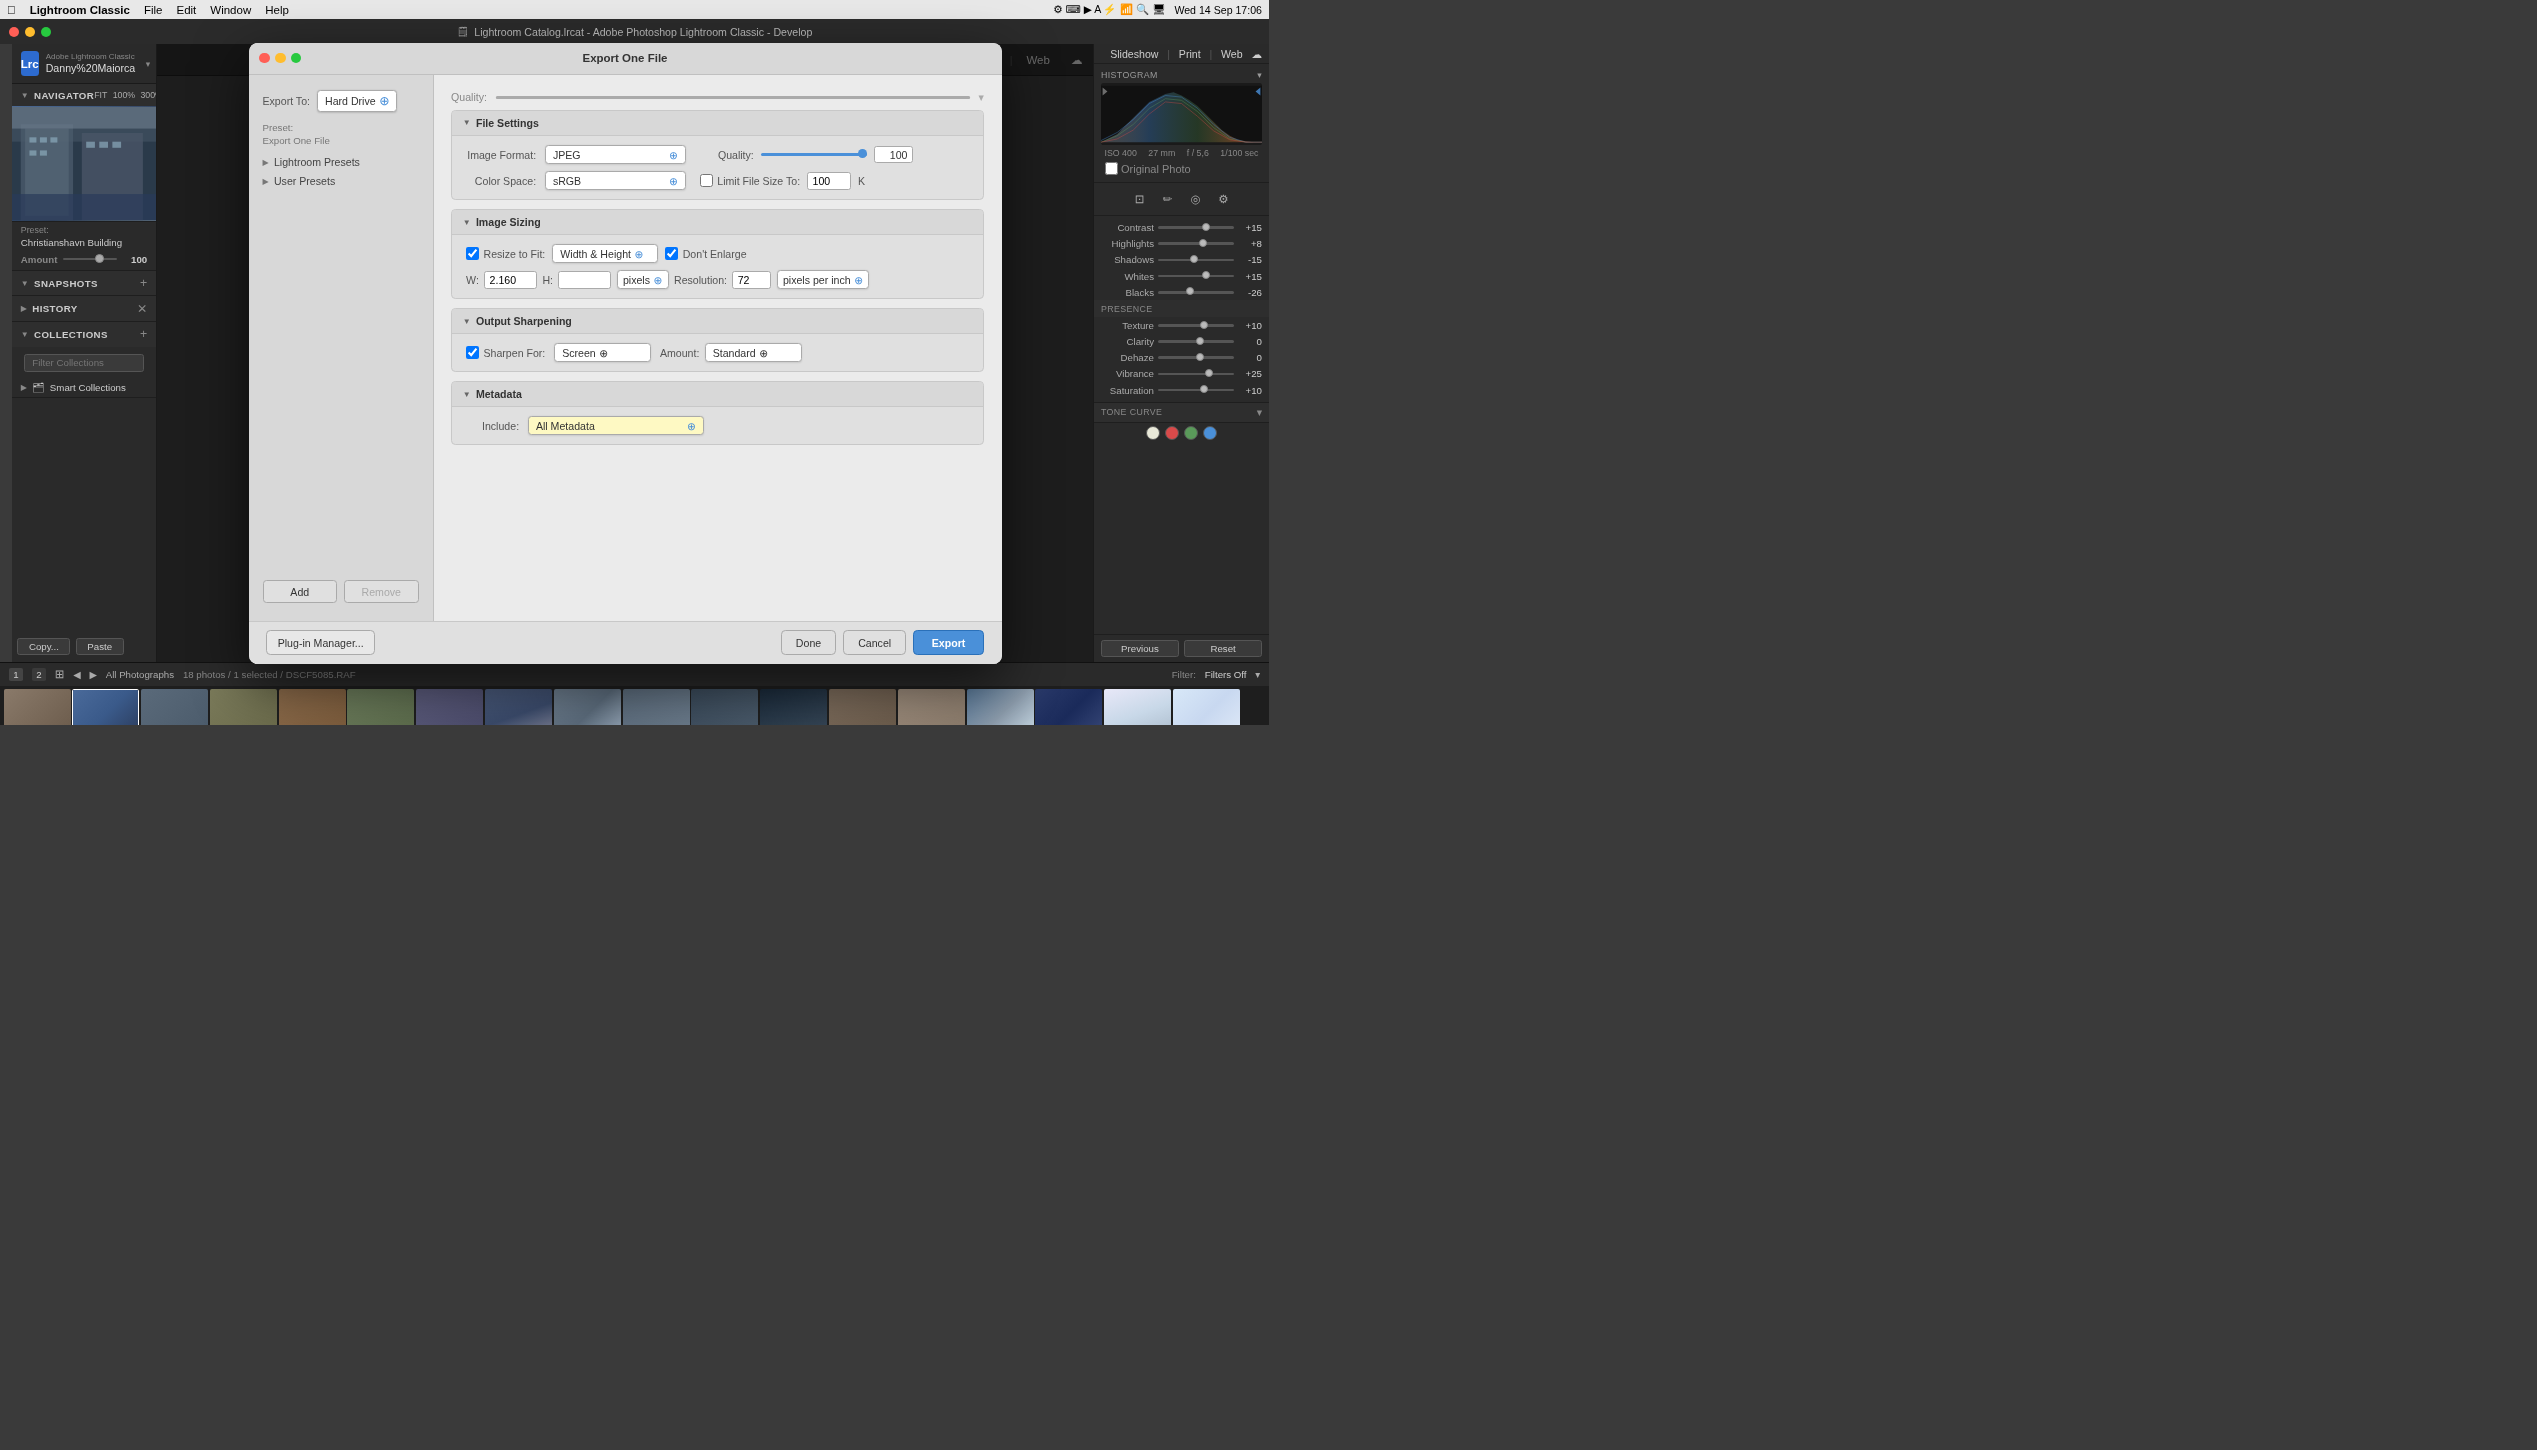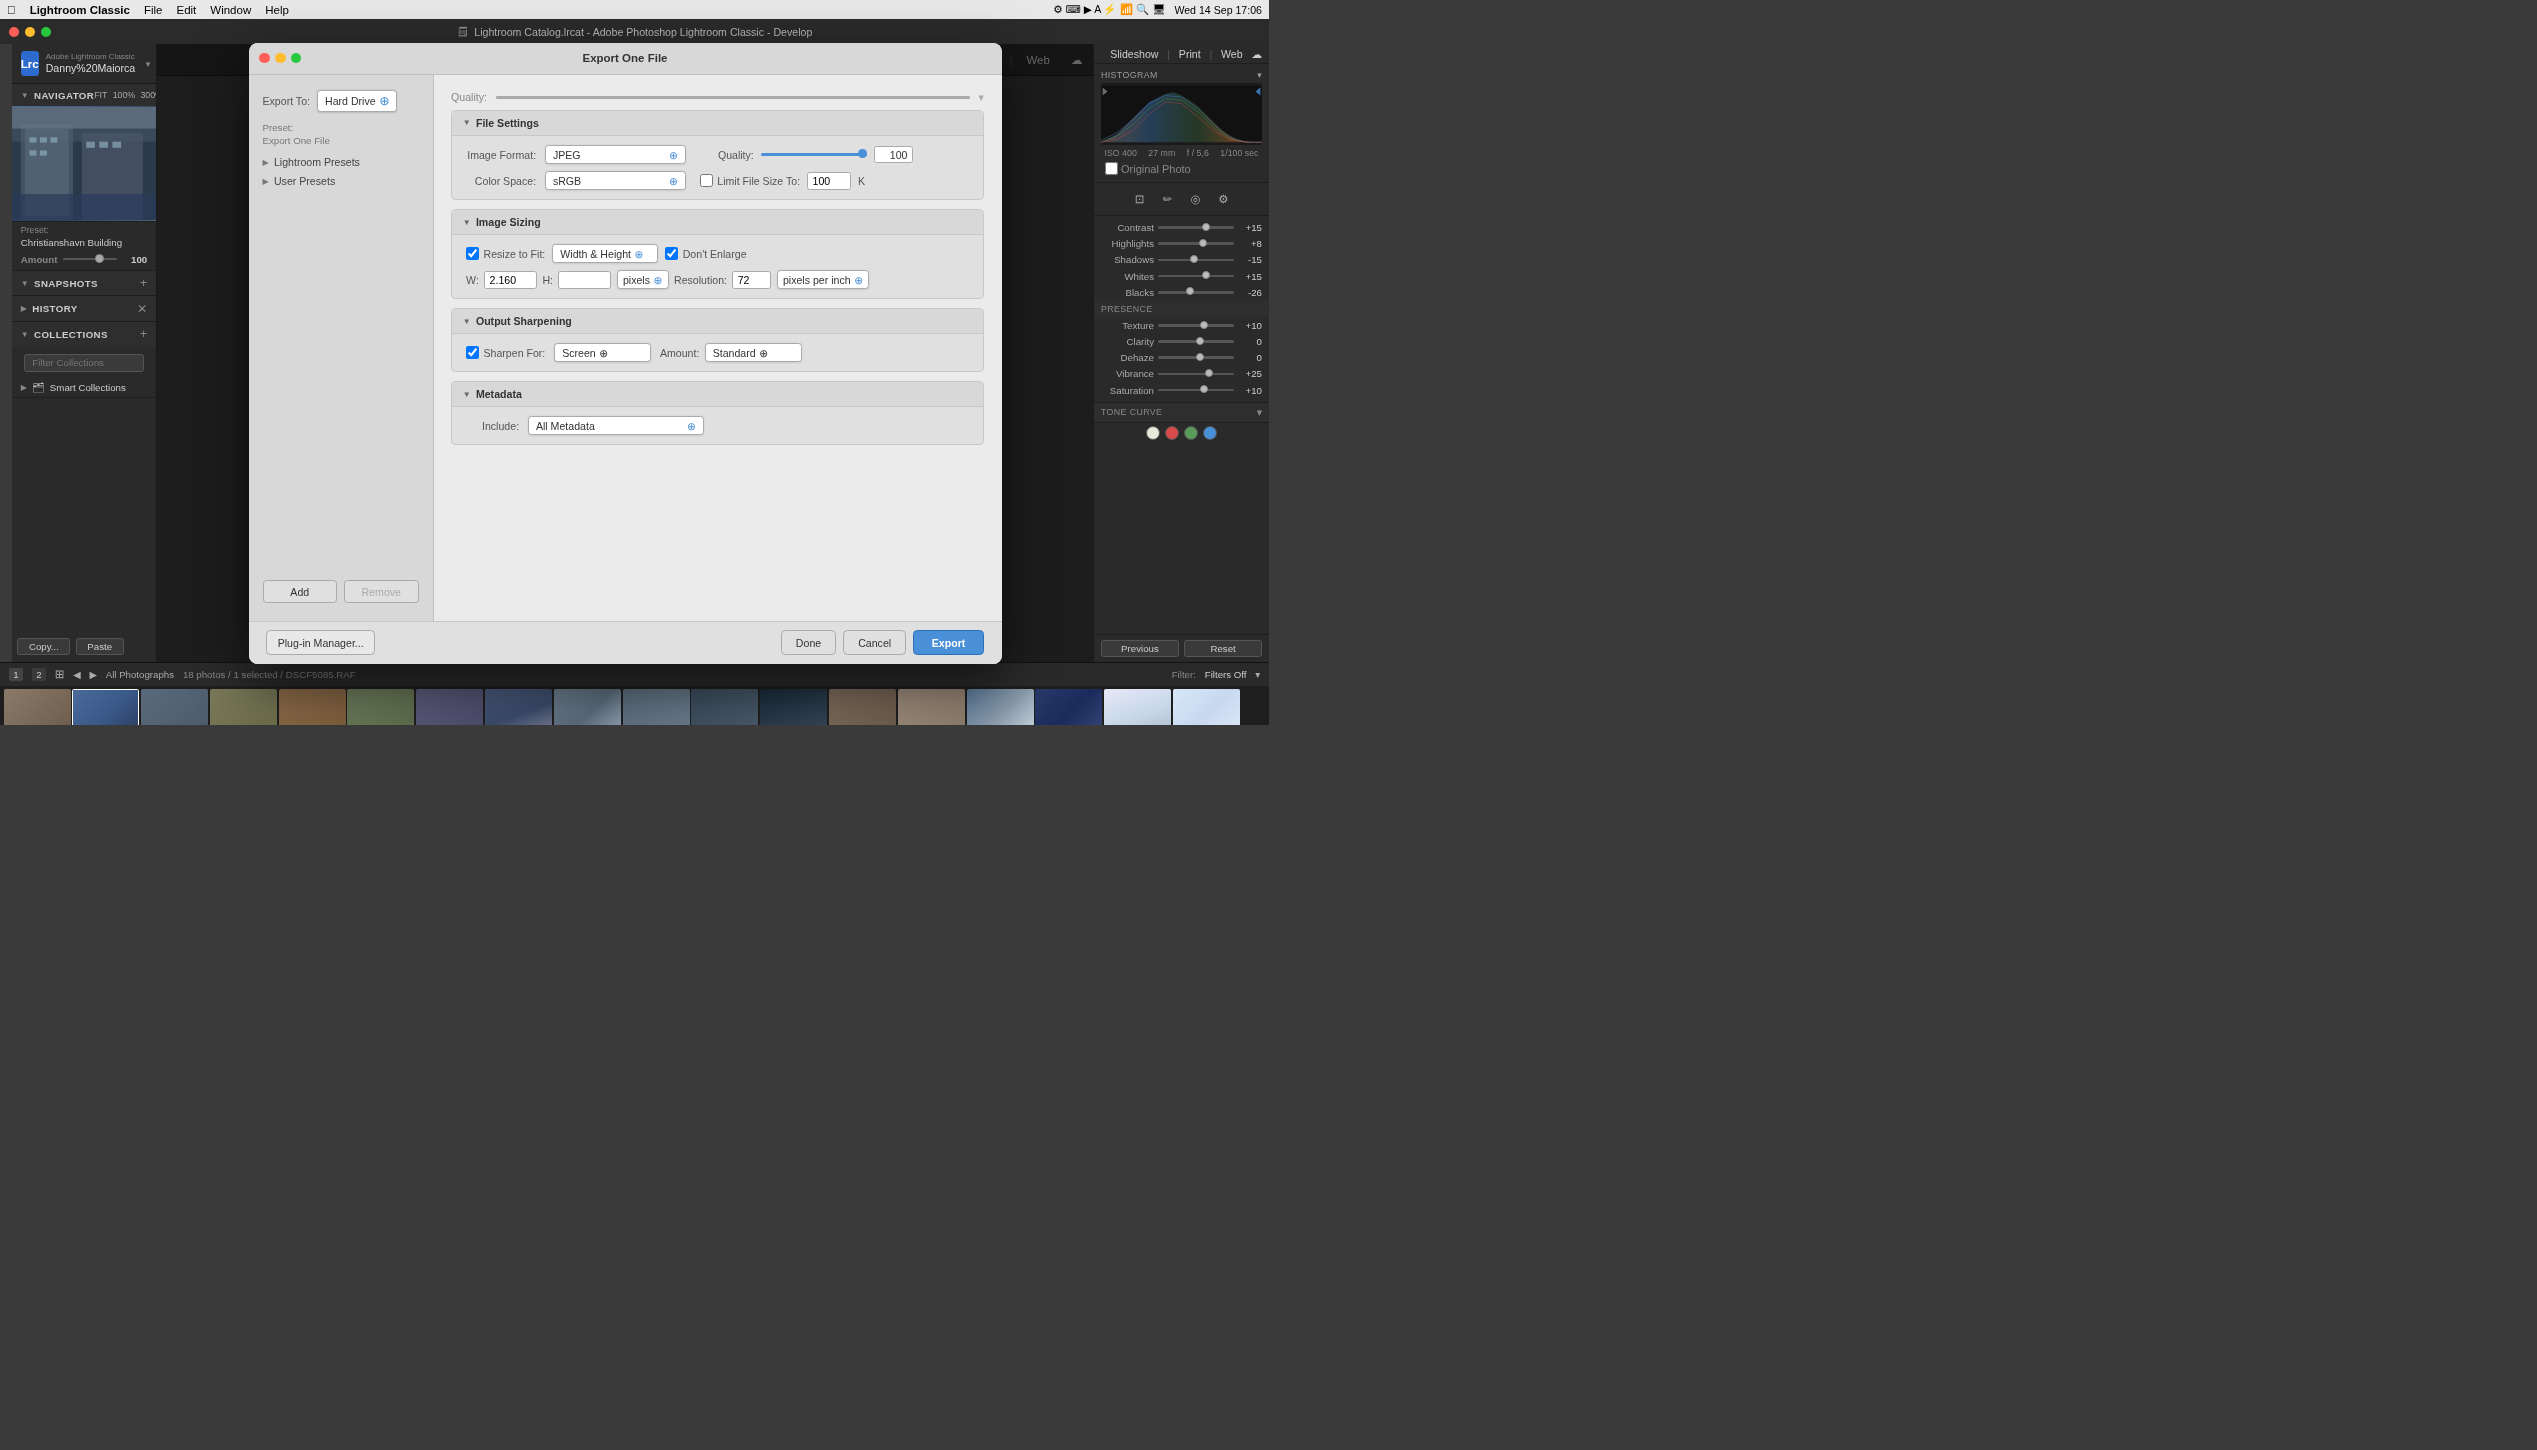--- a/index.html
+++ b/index.html
@@ -730,21 +730,21 @@
     
     .include-row {
       display: flex;
       align-items: center;
       gap: 8.8px;
     }
     .include-label { font-size: 10.6px; color: #555; min-width: 53px; text-align: right; }
     .include-select {
       display: flex;
       align-items: center;
-      background: #ffffff;
+      background: #fef9c3;
       border: 0.9px solid #aaa;
       border-radius: 3.5px;
       padding: 2.6px 7px;
       font-size: 10.6px;
       cursor: pointer;
       min-width: 176px;
       gap: 3.5px;
       box-shadow: 0 0.9px 1.8px rgba(0,0,0,0.1);
     }
     .include-select .value { flex: 1; }

